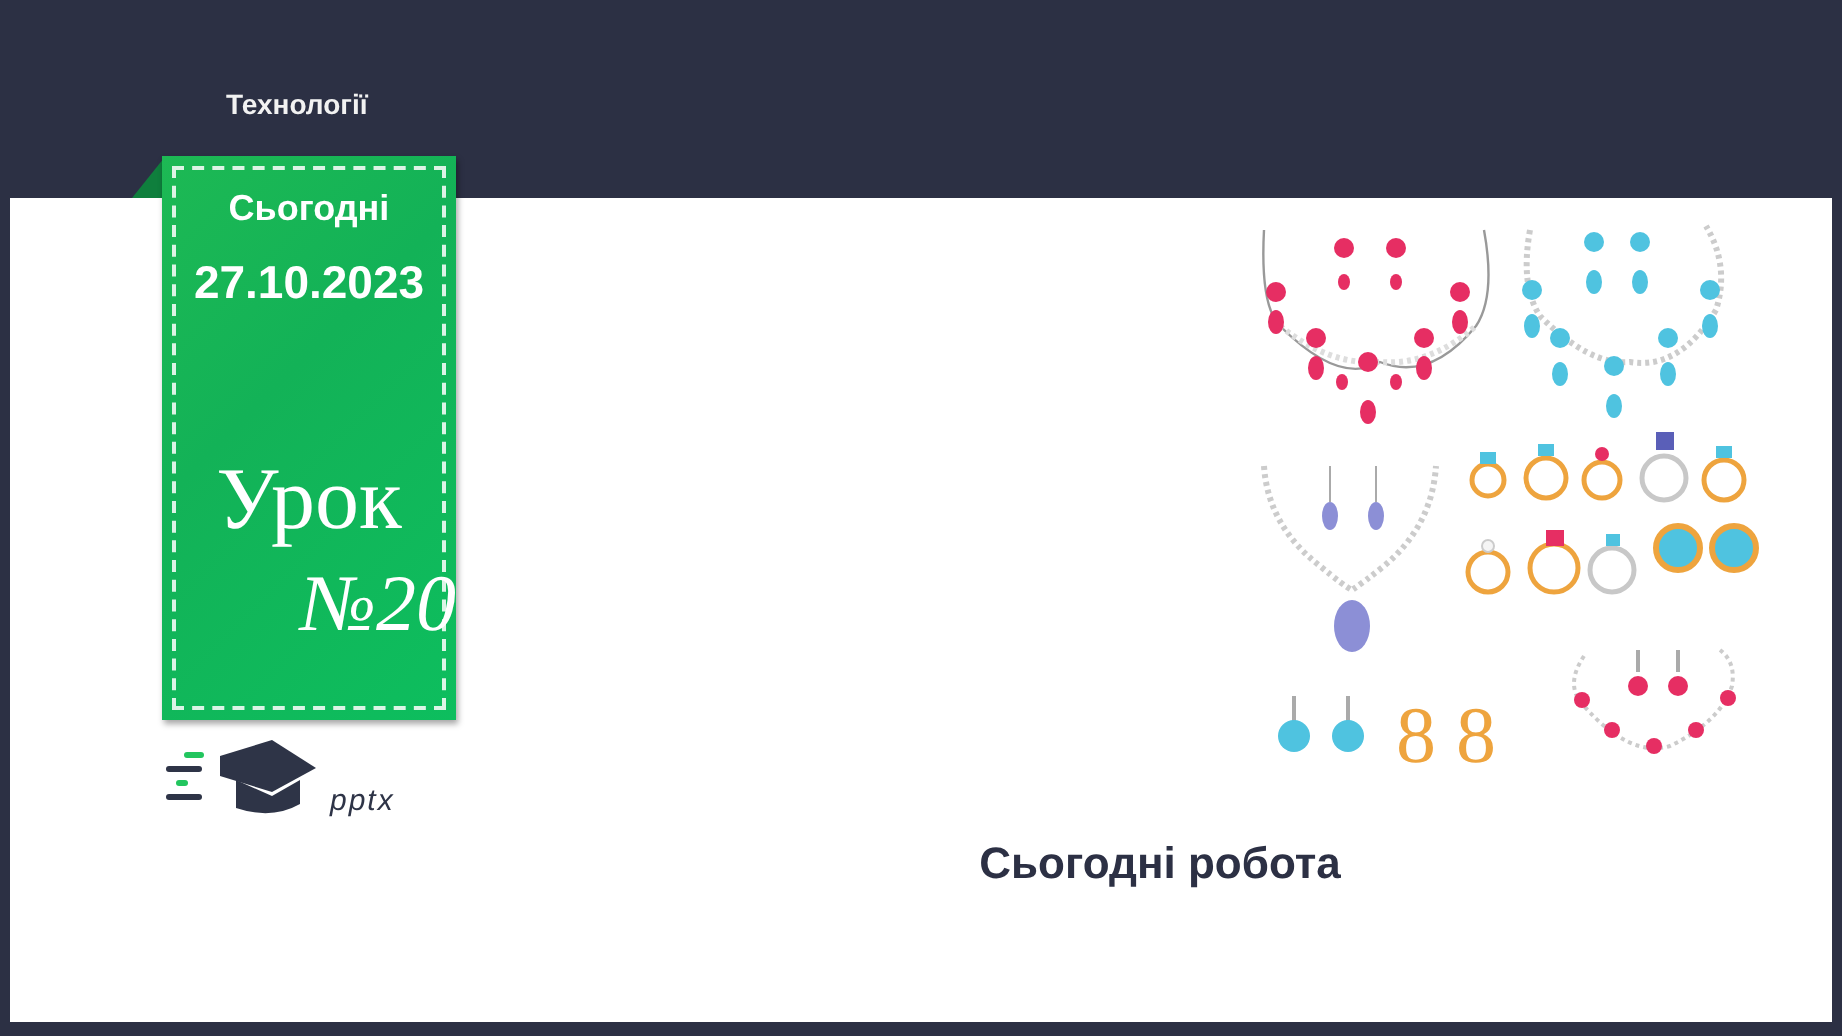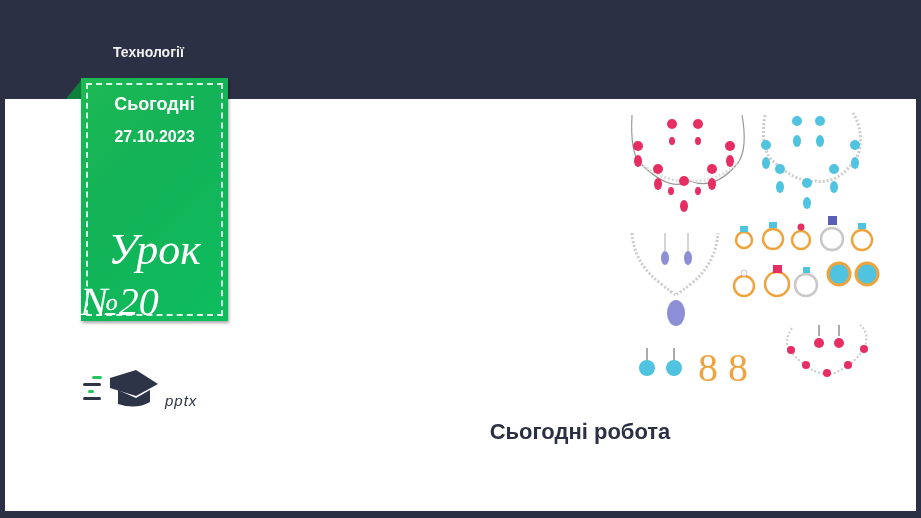--- a/index.html
+++ b/index.html
@@ -1,26 +1,26 @@
 <!DOCTYPE html>
 <html><head>
   <meta charset="utf-8">
   <style>
     html, body { margin:0; padding:0; }
     body { width:921px; height:518px; background:#2c3044; position:relative; overflow:hidden; font-family:"Liberation Sans", sans-serif; }
     .subject { position:absolute; left:0; width:310px; top:44px; text-align:center; color:#f2f2f2; font-weight:bold; font-size:14px; }
     .subject span { position:absolute; left:113px; top:0;text-align:right; }
     .content { position:absolute; left:5px; top:99px; width:911px; height:412px; background:#fff; }
     .fold { position:absolute; left:66px; top:79px; width:0; height:0; border-right:16px solid #0f7f3d; border-top:20px solid transparent; }
-    .banner { position:absolute; left:81px; top:78px; width:147px; height:243px; background:linear-gradient(135deg,#1db954 0%,#13b257 40%,#0dbe5e 100%); box-shadow:1px 2px 3px rgba(0,0,0,0.35); }
+    .banner { position:absolute; left:81px; top:78px; width:147px; height:282px; background:linear-gradient(135deg,#1db954 0%,#13b257 40%,#0dbe5e 100%); box-shadow:1px 2px 3px rgba(0,0,0,0.35); }
     .banner-inner { position:absolute; left:5px; top:5px; right:5px; bottom:5px; border:2px dashed rgba(255,255,255,0.85); }
     .b-today { position:absolute; left:0; right:0; top:16px; text-align:center; color:#fff; font-weight:bold; font-size:18px; }
-    .b-date { position:absolute; left:0; right:0; top:50px; text-align:center; color:#fff; font-weight:bold; font-size:16px; }
-    .b-lesson { position:absolute; left:0; right:0; top:150px; text-align:center; color:#fff; font-style:italic; font-family:"Liberation Serif", serif; font-size:44px; line-height:44px; }
-    .b-num { position:absolute; left:0; right:0; top:202px; text-align:left; color:#fff; font-style:italic; font-family:"Liberation Serif", serif; font-size:40px; line-height:44px; }
+    .b-date { position:absolute; left:0; right:0; top:50px; text-align:center; color:#fff; font-weight:bold; font-size:23px; }
+    .b-lesson { position:absolute; left:0; right:0; top:150px; text-align:center; color:#fff; font-family:"Liberation Serif", serif; font-size:44px; line-height:44px; }
+    .b-num { position:absolute; left:0; right:0; top:202px; text-align:right; color:#fff; font-style:italic; font-family:"Liberation Serif", serif; font-size:40px; line-height:44px; }
     .logo { position:absolute; left:80px; top:364px; width:160px; height:46px; }
     .logo-text { position:absolute; left:83px; top:0px; font-size:27px; color:#2e3447; letter-spacing:0.5px; }
     .logo-sub { position:absolute; left:85px; top:28px; font-size:15px; color:#2e3447; letter-spacing:1px;font-style:italic; }
     .title { position:absolute; left:380px; top:416px; width:400px; text-align:center; color:#2c3044; font-weight:bold; font-size:22px; line-height:32px; }
     .jewelry { position:absolute; left:620px; top:103px; width:270px; height:285px; }
   </style>
 </head>
 <body>
 
 <div class="subject">

